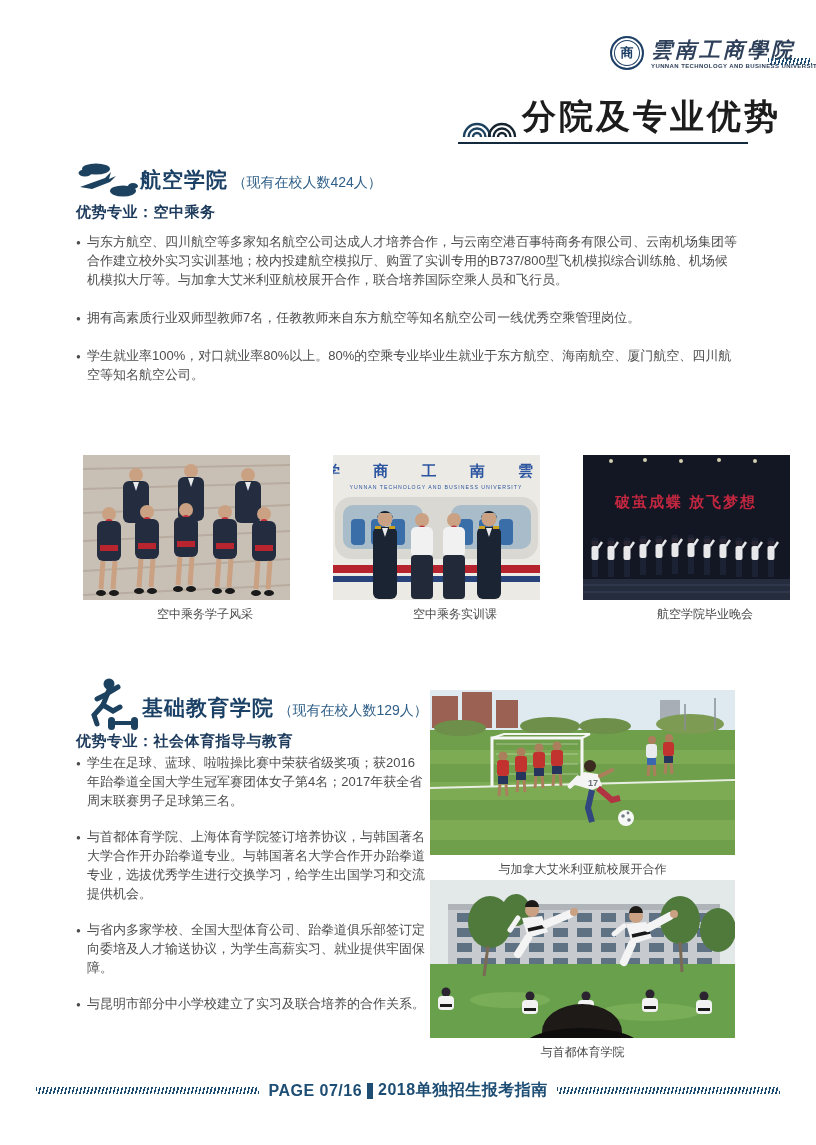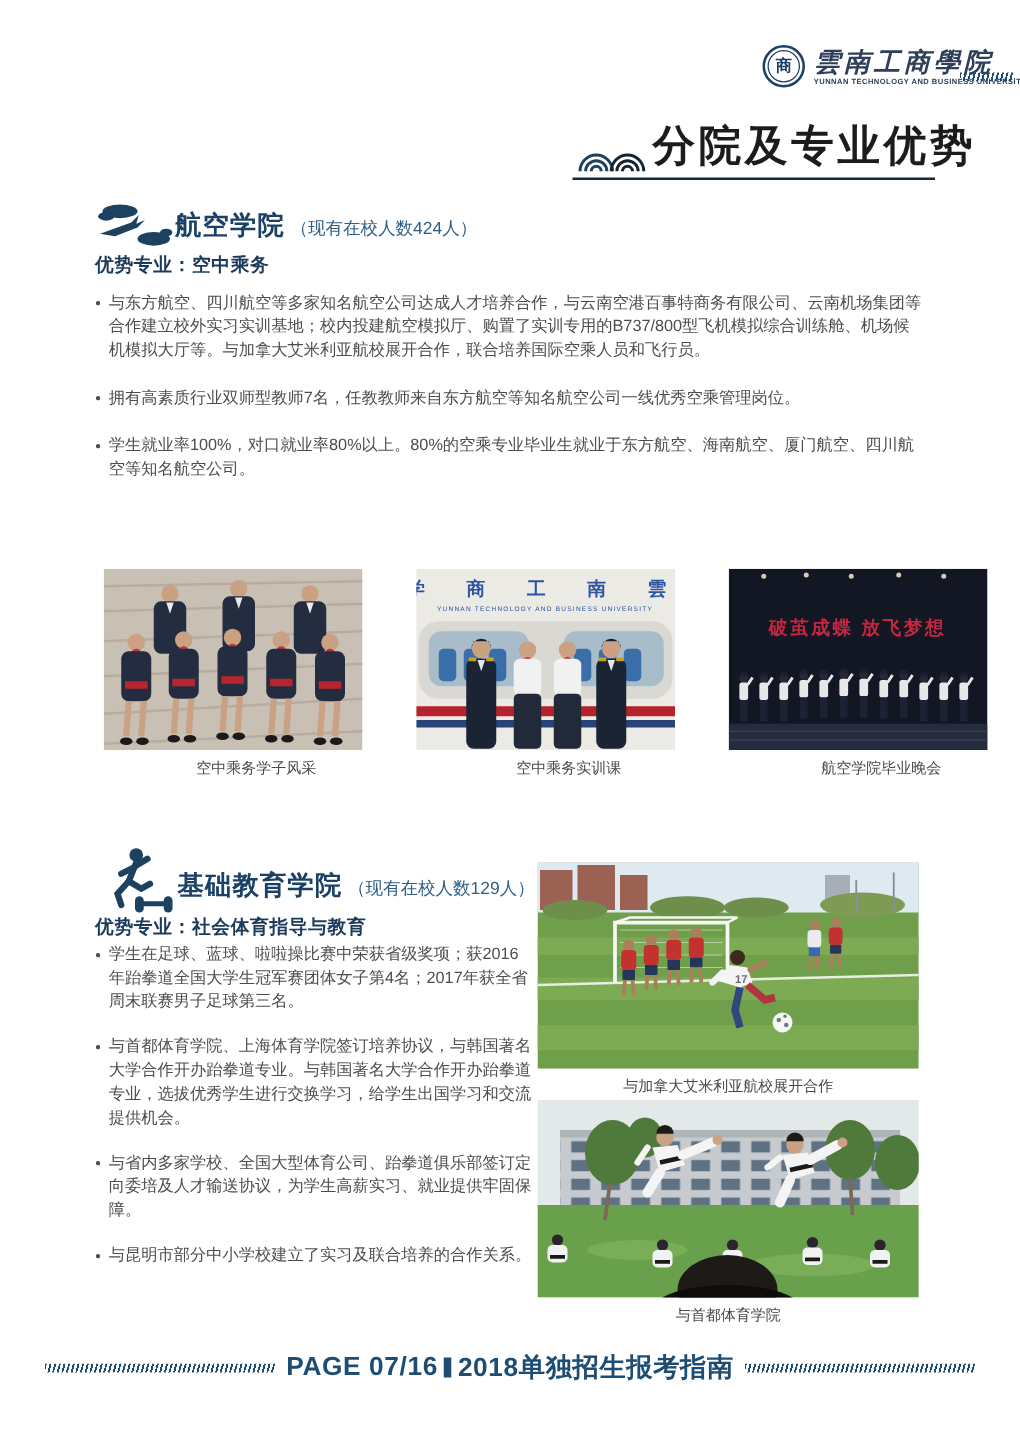--- a/index.html
+++ b/index.html
@@ -45,21 +45,21 @@
   .photo-cell svg { display:block; }
   .caption { margin-top:6px; text-align:center; font-size:12px; color:#4a4a4a; }
   .rphoto { position:absolute; width:305px; }
   .rphoto svg { display:block; }
   .rphoto-a { top:690px; left:430px; }
   .rphoto-b { top:880px; left:430px; }
 
   
   .footer { position:absolute; top:1080px; left:36px; right:36px; display:flex; align-items:center; gap:9px; }
   .footer .wavy { flex:1; }
-  .footer-text { display:flex; align-items:center; gap:5px; font-weight:bold; font-size:21px; color:#1d4d73; white-space:nowrap; letter-spacing:0.5px; }
+  .footer-text { display:flex; align-items:center; gap:5px; font-weight:bold; font-size:16px; color:#1d4d73; white-space:nowrap; letter-spacing:0.5px; }
   .footer-bar { display:inline-block; width:6px; height:16px; background:#1d4d73; }
 </style>
 </head>
 <body>
 
 <div class="page">
 
   <div class="logo">
     <div class="seal">
       <span>商</span>

